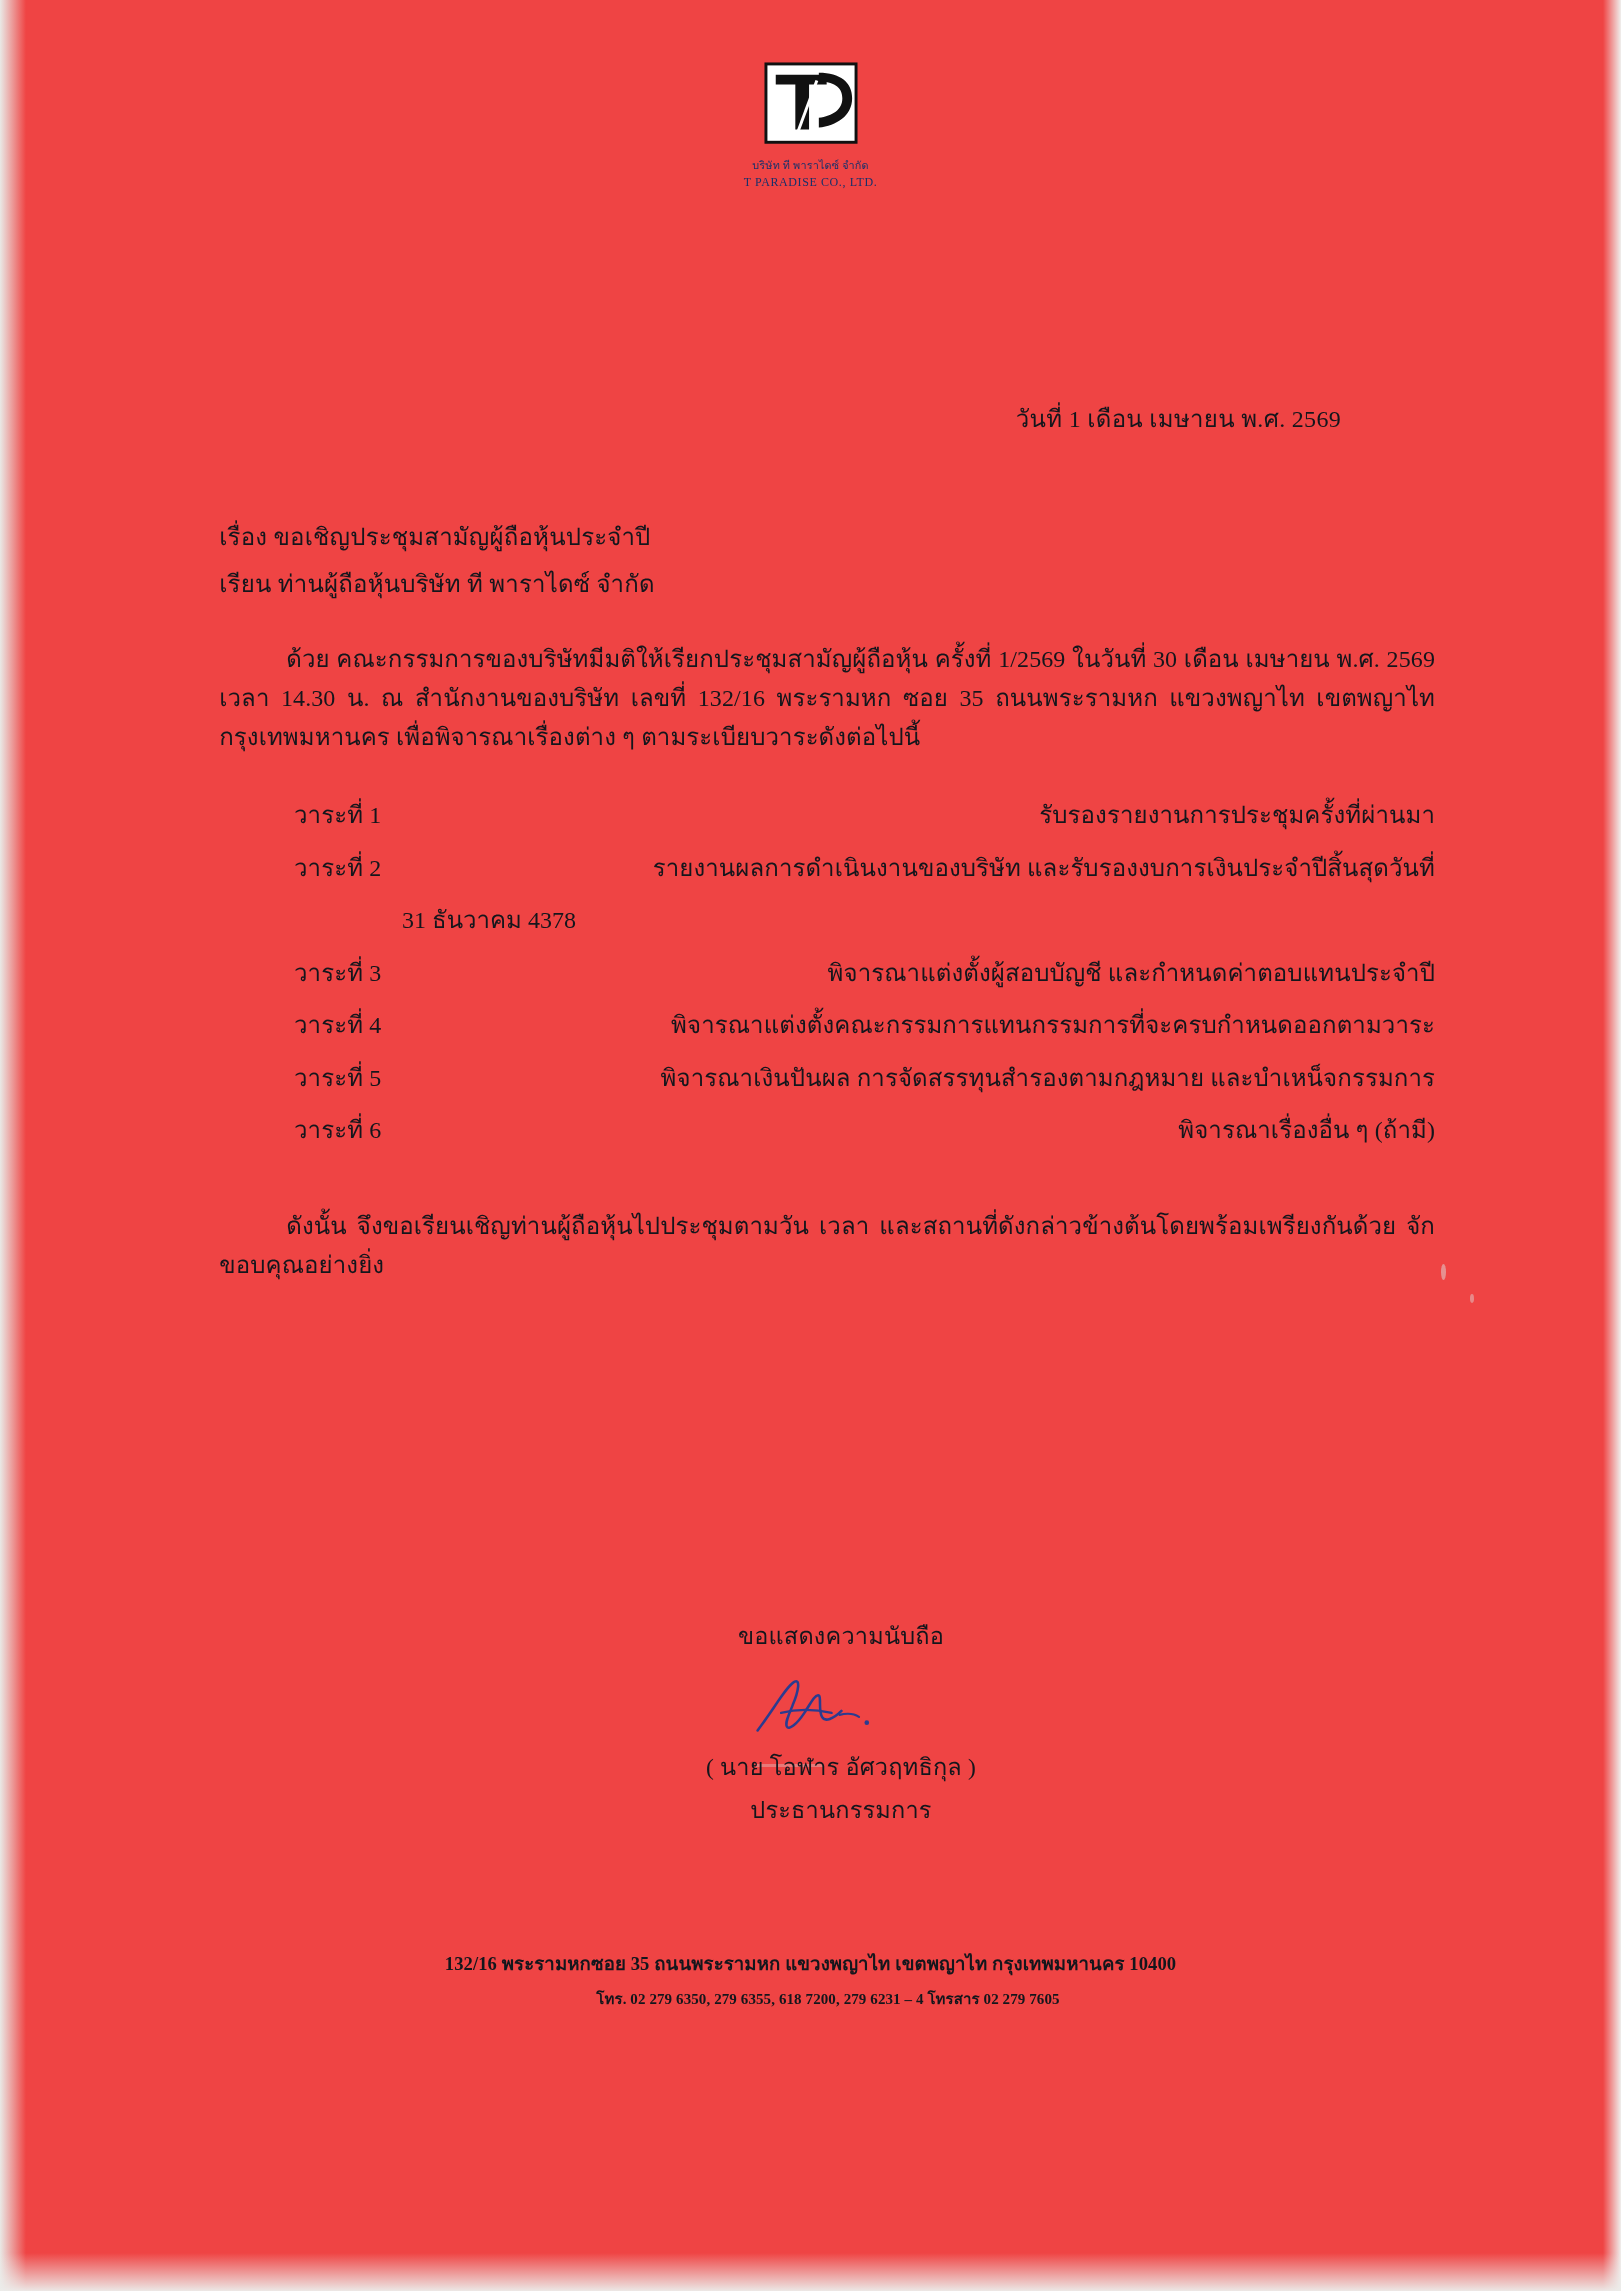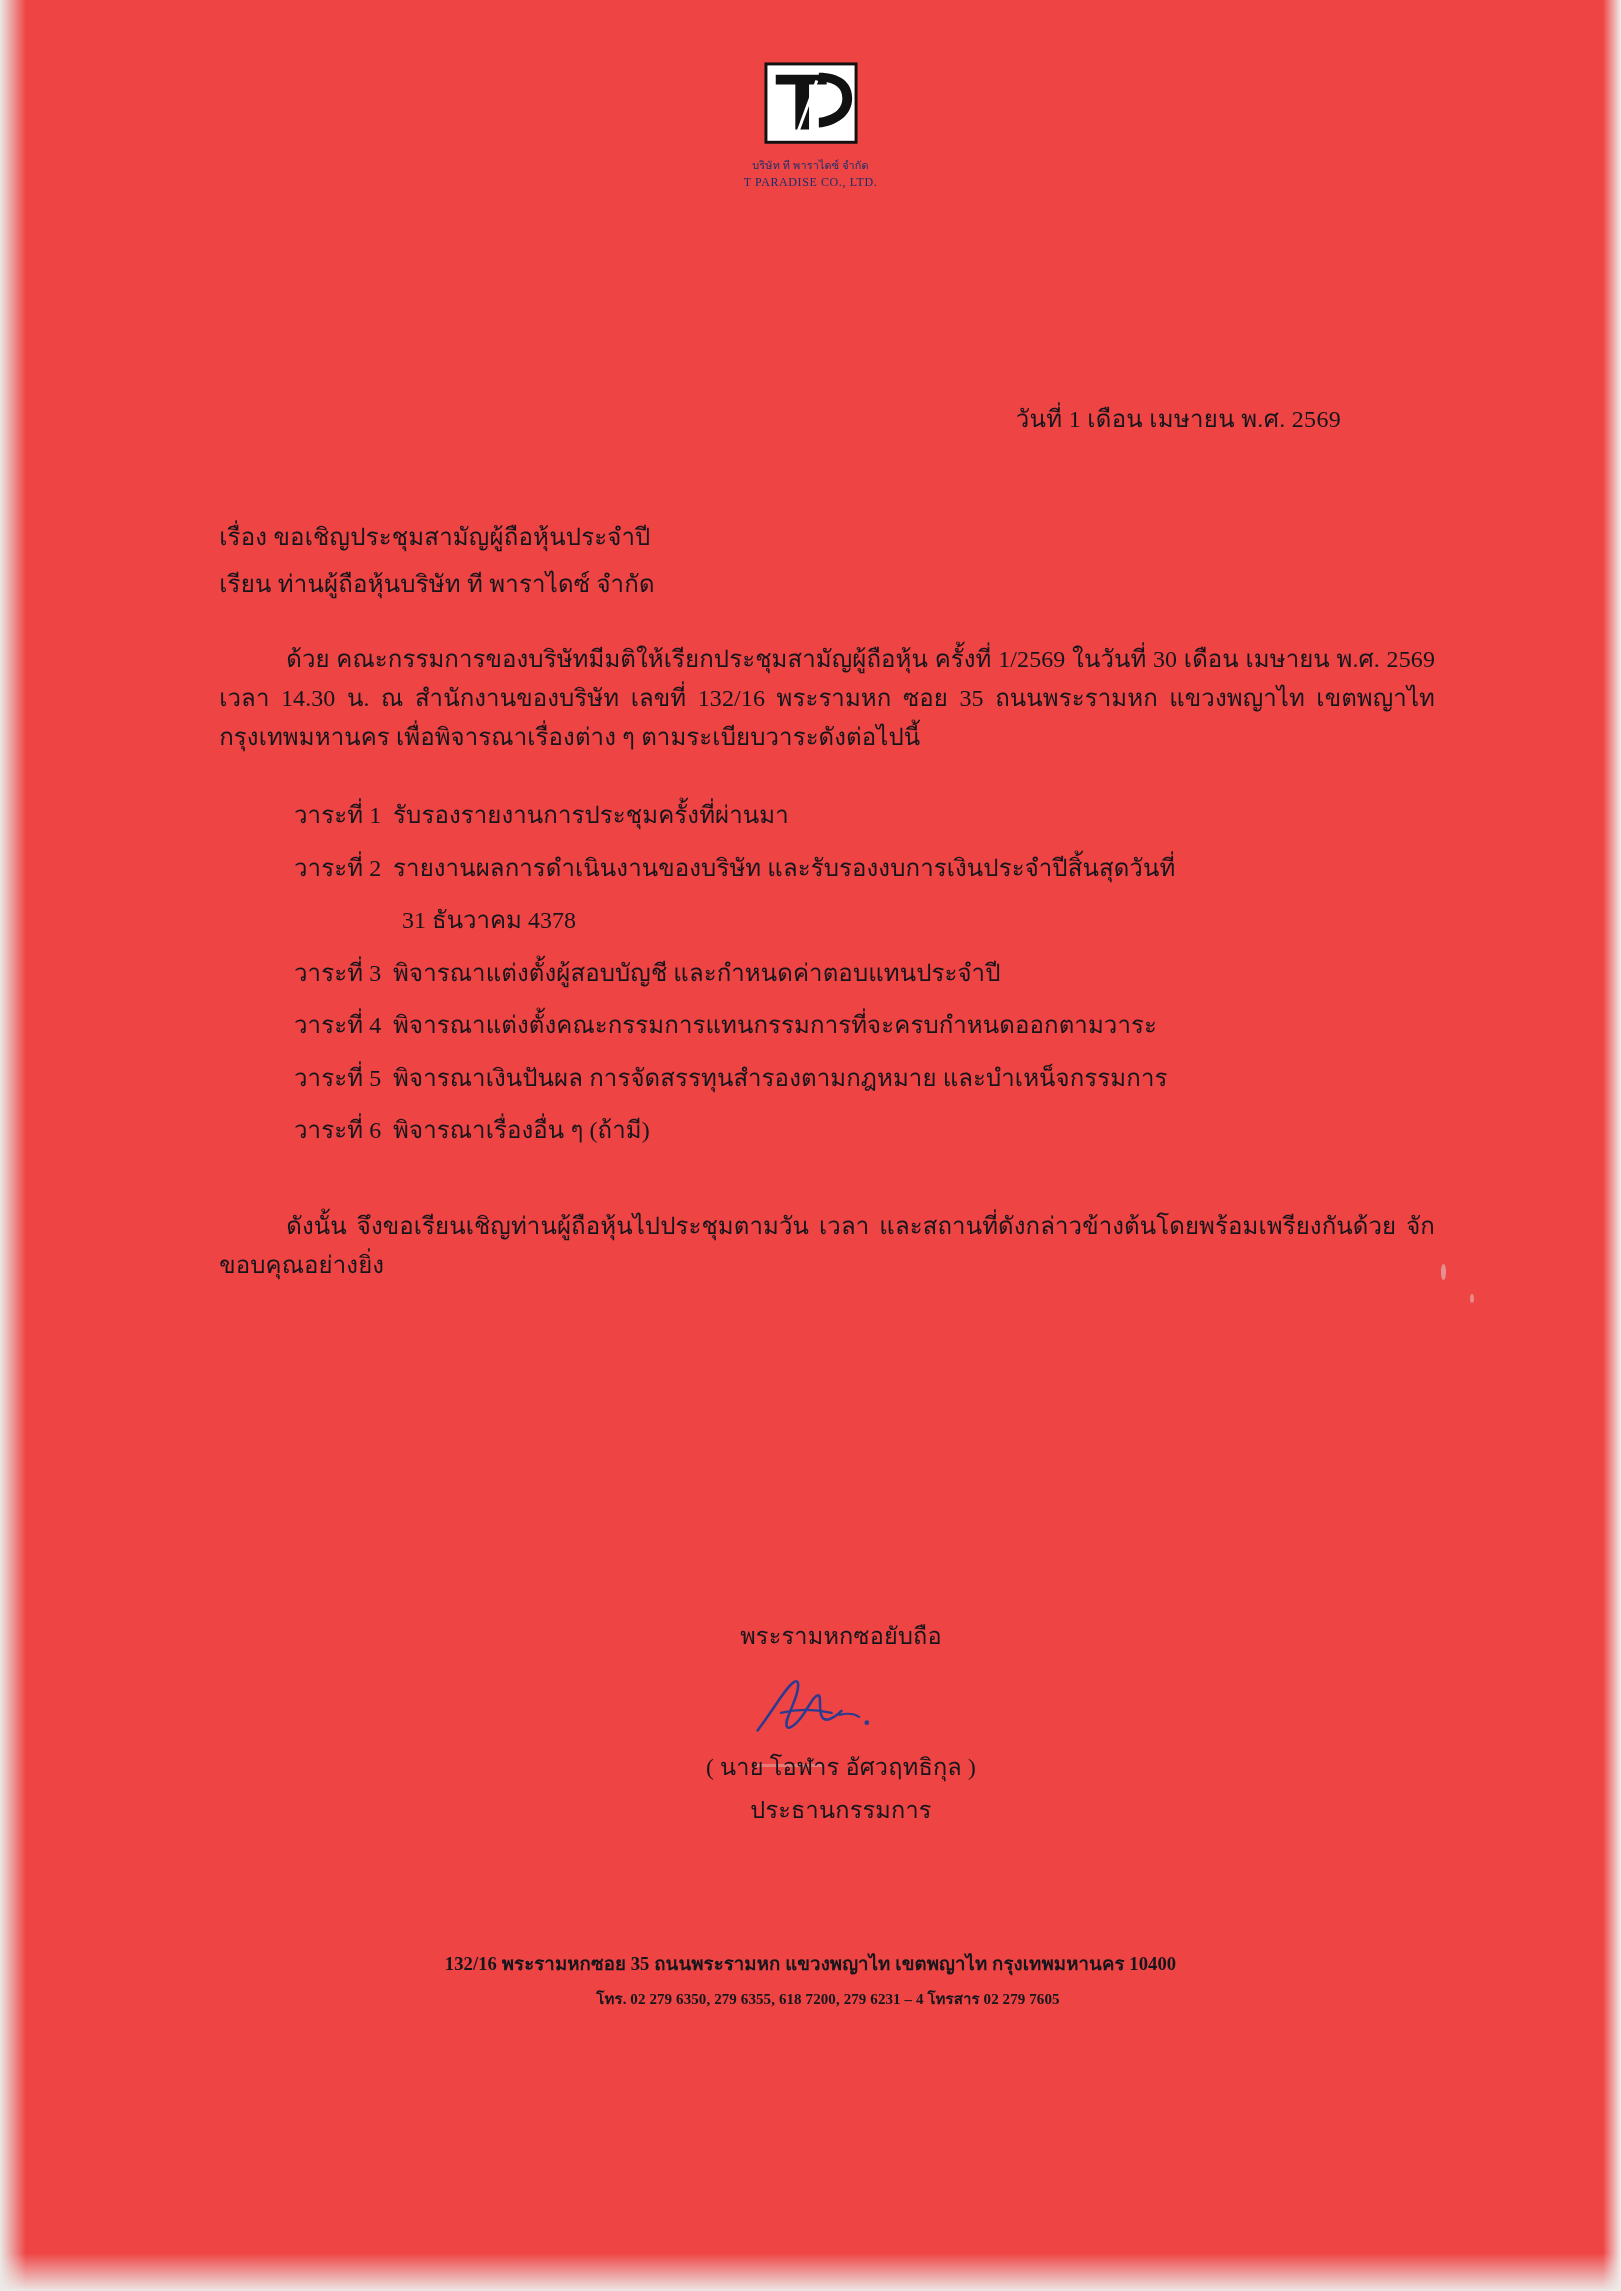--- a/index.html
+++ b/index.html
@@ -108,20 +108,21 @@
   }
 
   .agenda {
     margin-top: 39px;
     margin-left: 67px;
   }
   .agenda-item {
     display: flex;
     margin-bottom: 13.7px;
     letter-spacing: 0.1px;
+    text-align: right;
   }
   .agenda-no {
     flex: 0 0 auto;
     white-space: nowrap;
     padding-right: 11.8px;
   }
   .agenda-text {
     flex: 1 1 auto;
   }
   .agenda-cont {
@@ -257,21 +258,21 @@
         <span class="agenda-text">พิจารณาเรื่องอื่น ๆ (ถ้ามี)</span>
       </div>
 
     </div>
 
     <div class="para closing">ดังนั้น จึงขอเรียนเชิญท่านผู้ถือหุ้นไปประชุมตามวัน เวลา และสถานที่ดังกล่าวข้างต้นโดยพร้อมเพรียงกันด้วย จักขอบคุณอย่างยิ่ง</div>
 
   </div>
 
   <div class="sign-block">
-    <div class="sign-regards">พระรามหกซอยับถือ</div>
+    <div class="sign-regards">ขอแสดงความนับถือ</div>
     <div class="sign-space">
       <svg class="signature-svg" width="176" height="78" viewBox="0 0 180 80" xmlns="http://www.w3.org/2000/svg">
         <path d="M28 62 C46 38 58 16 66 12 C72 9 70 22 64 36 C60 46 56 54 58 58 C60 62 68 56 76 44 C82 35 86 26 90 26 C94 26 90 40 94 48 C97 54 106 50 114 42" stroke="#2b3b8f" stroke-width="2.6" fill="none" stroke-linecap="round"></path>
         <path d="M52 44 C68 40 86 40 104 44" stroke="#2b3b8f" stroke-width="2.2" fill="none" stroke-linecap="round"></path>
         <path d="M112 46 C120 44 126 44 132 48" stroke="#2b3b8f" stroke-width="2.2" fill="none" stroke-linecap="round"></path>
         <circle cx="140" cy="54" r="2.4" fill="#2b3b8f"></circle>
       </svg>
     </div>
     <div class="sign-name">( นาย  โอฬาร  อัศวฤทธิกุล )</div>
     <div class="sign-title">ประธานกรรมการ</div>

